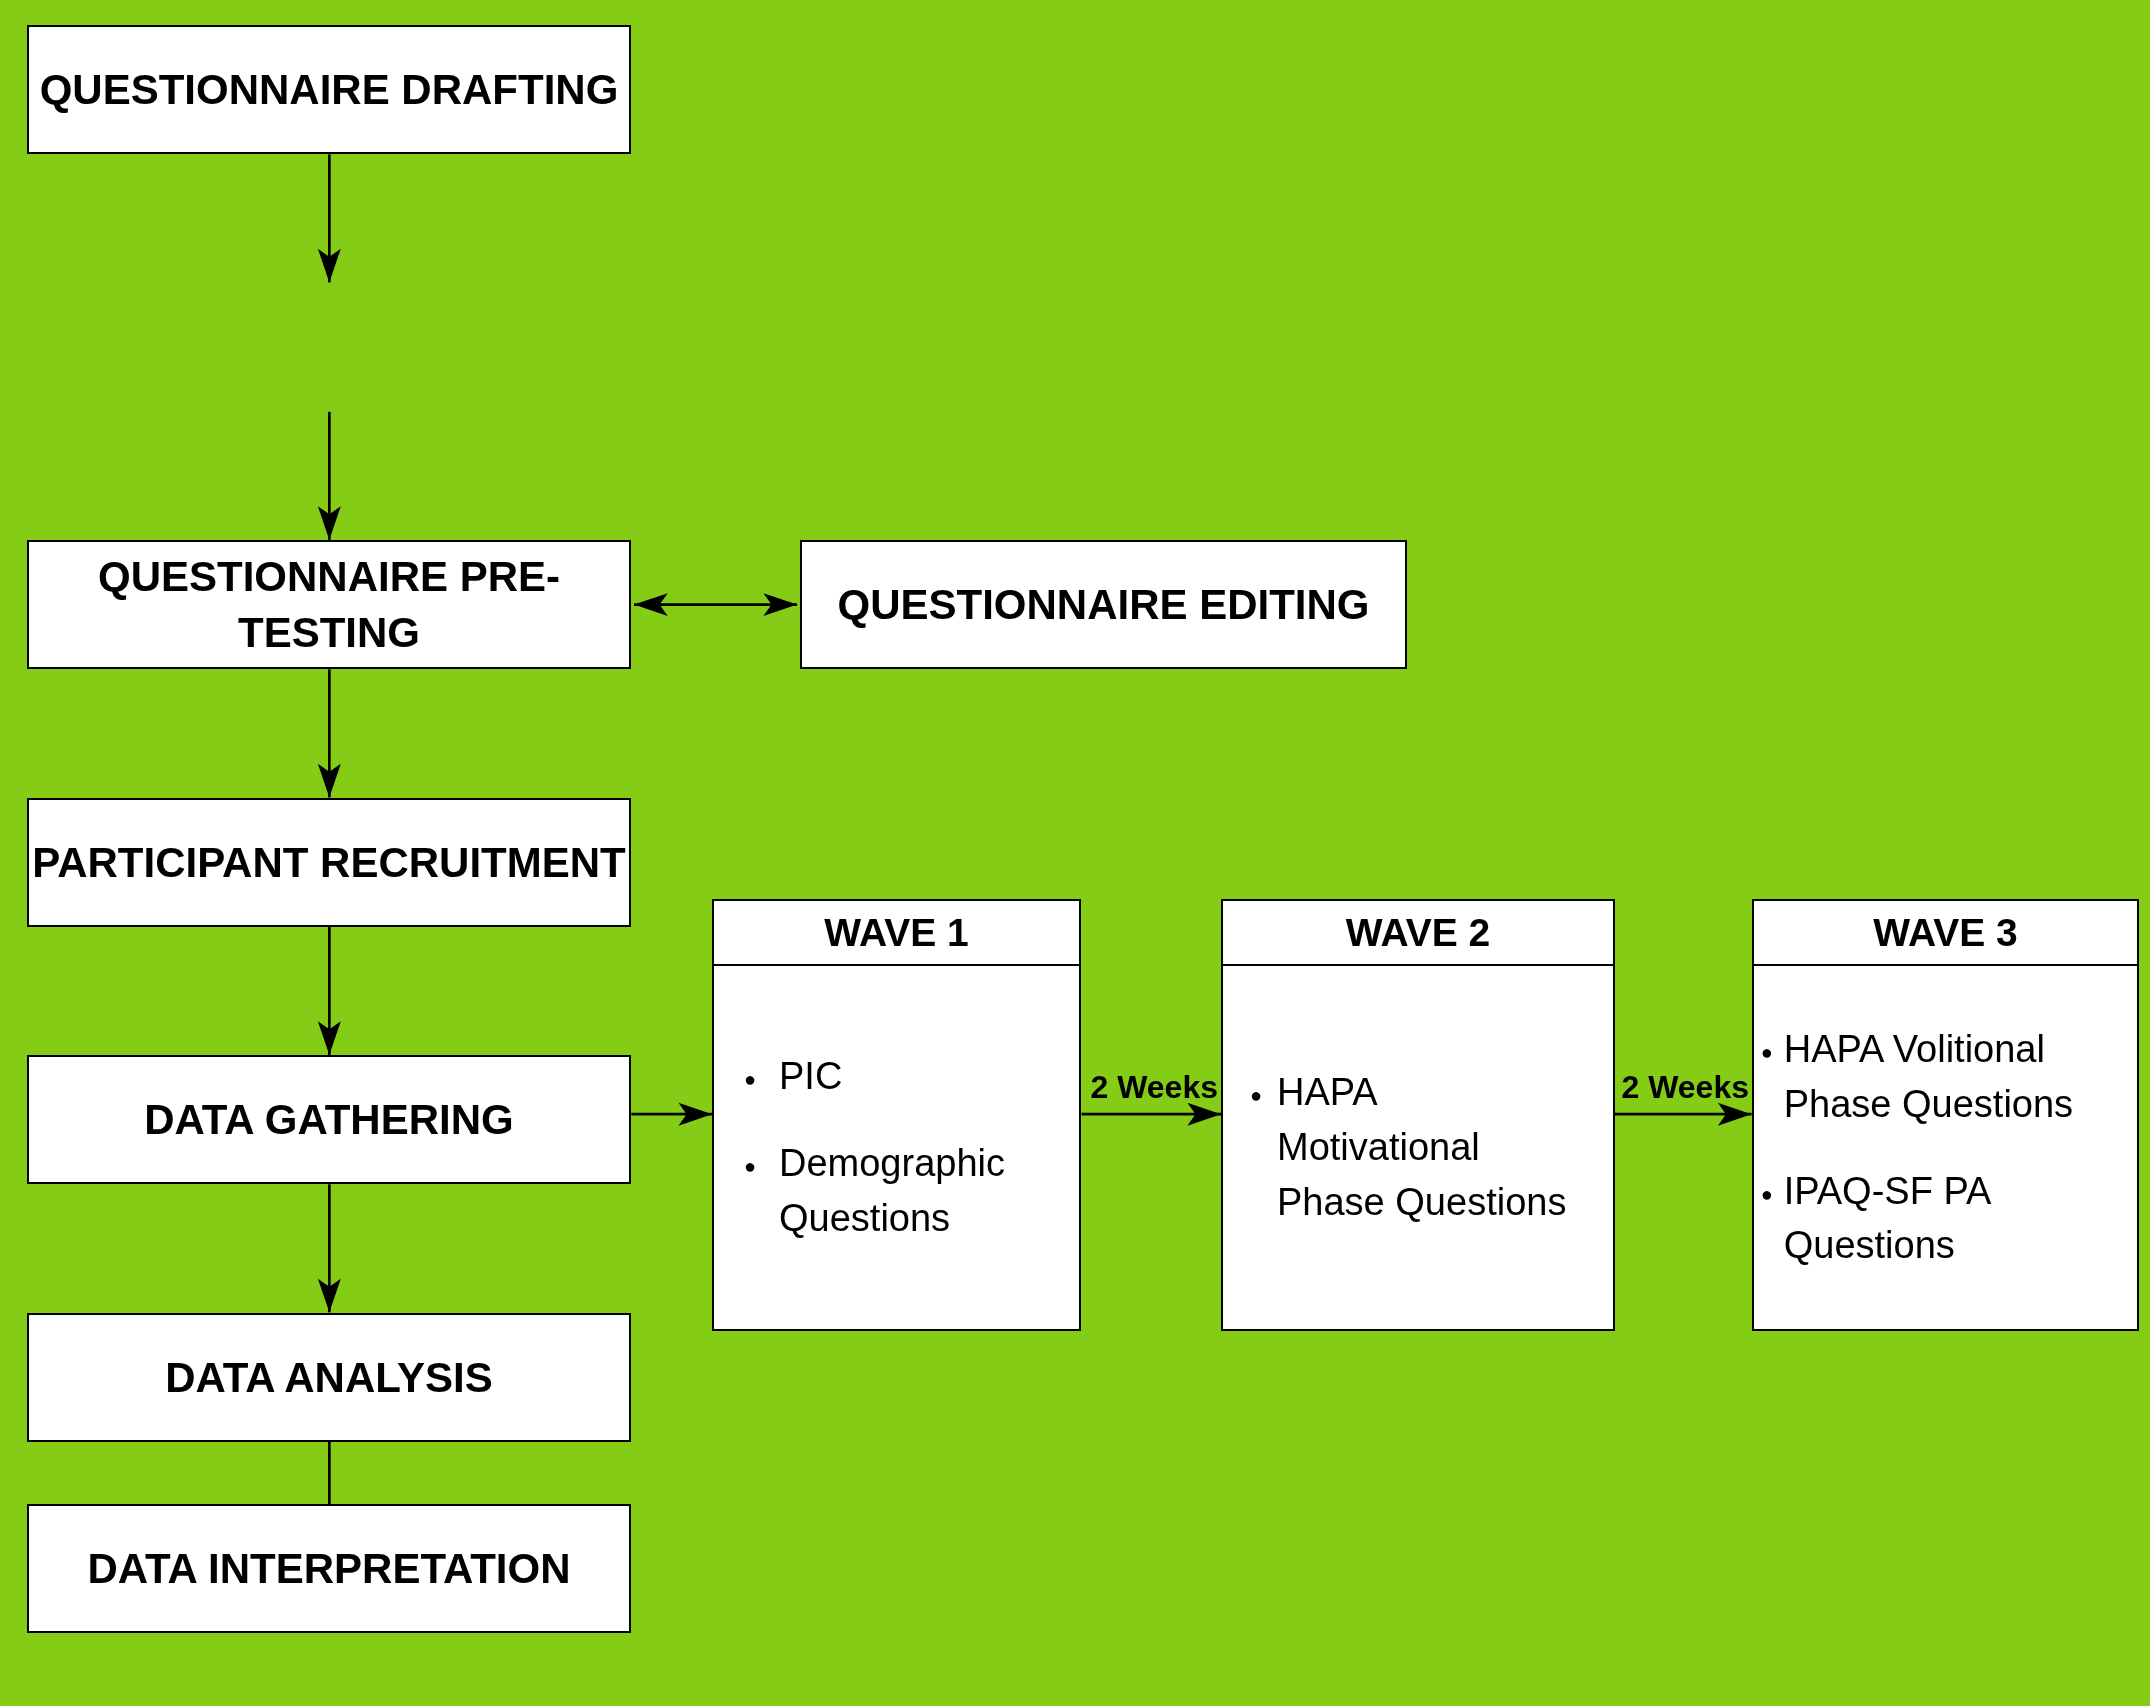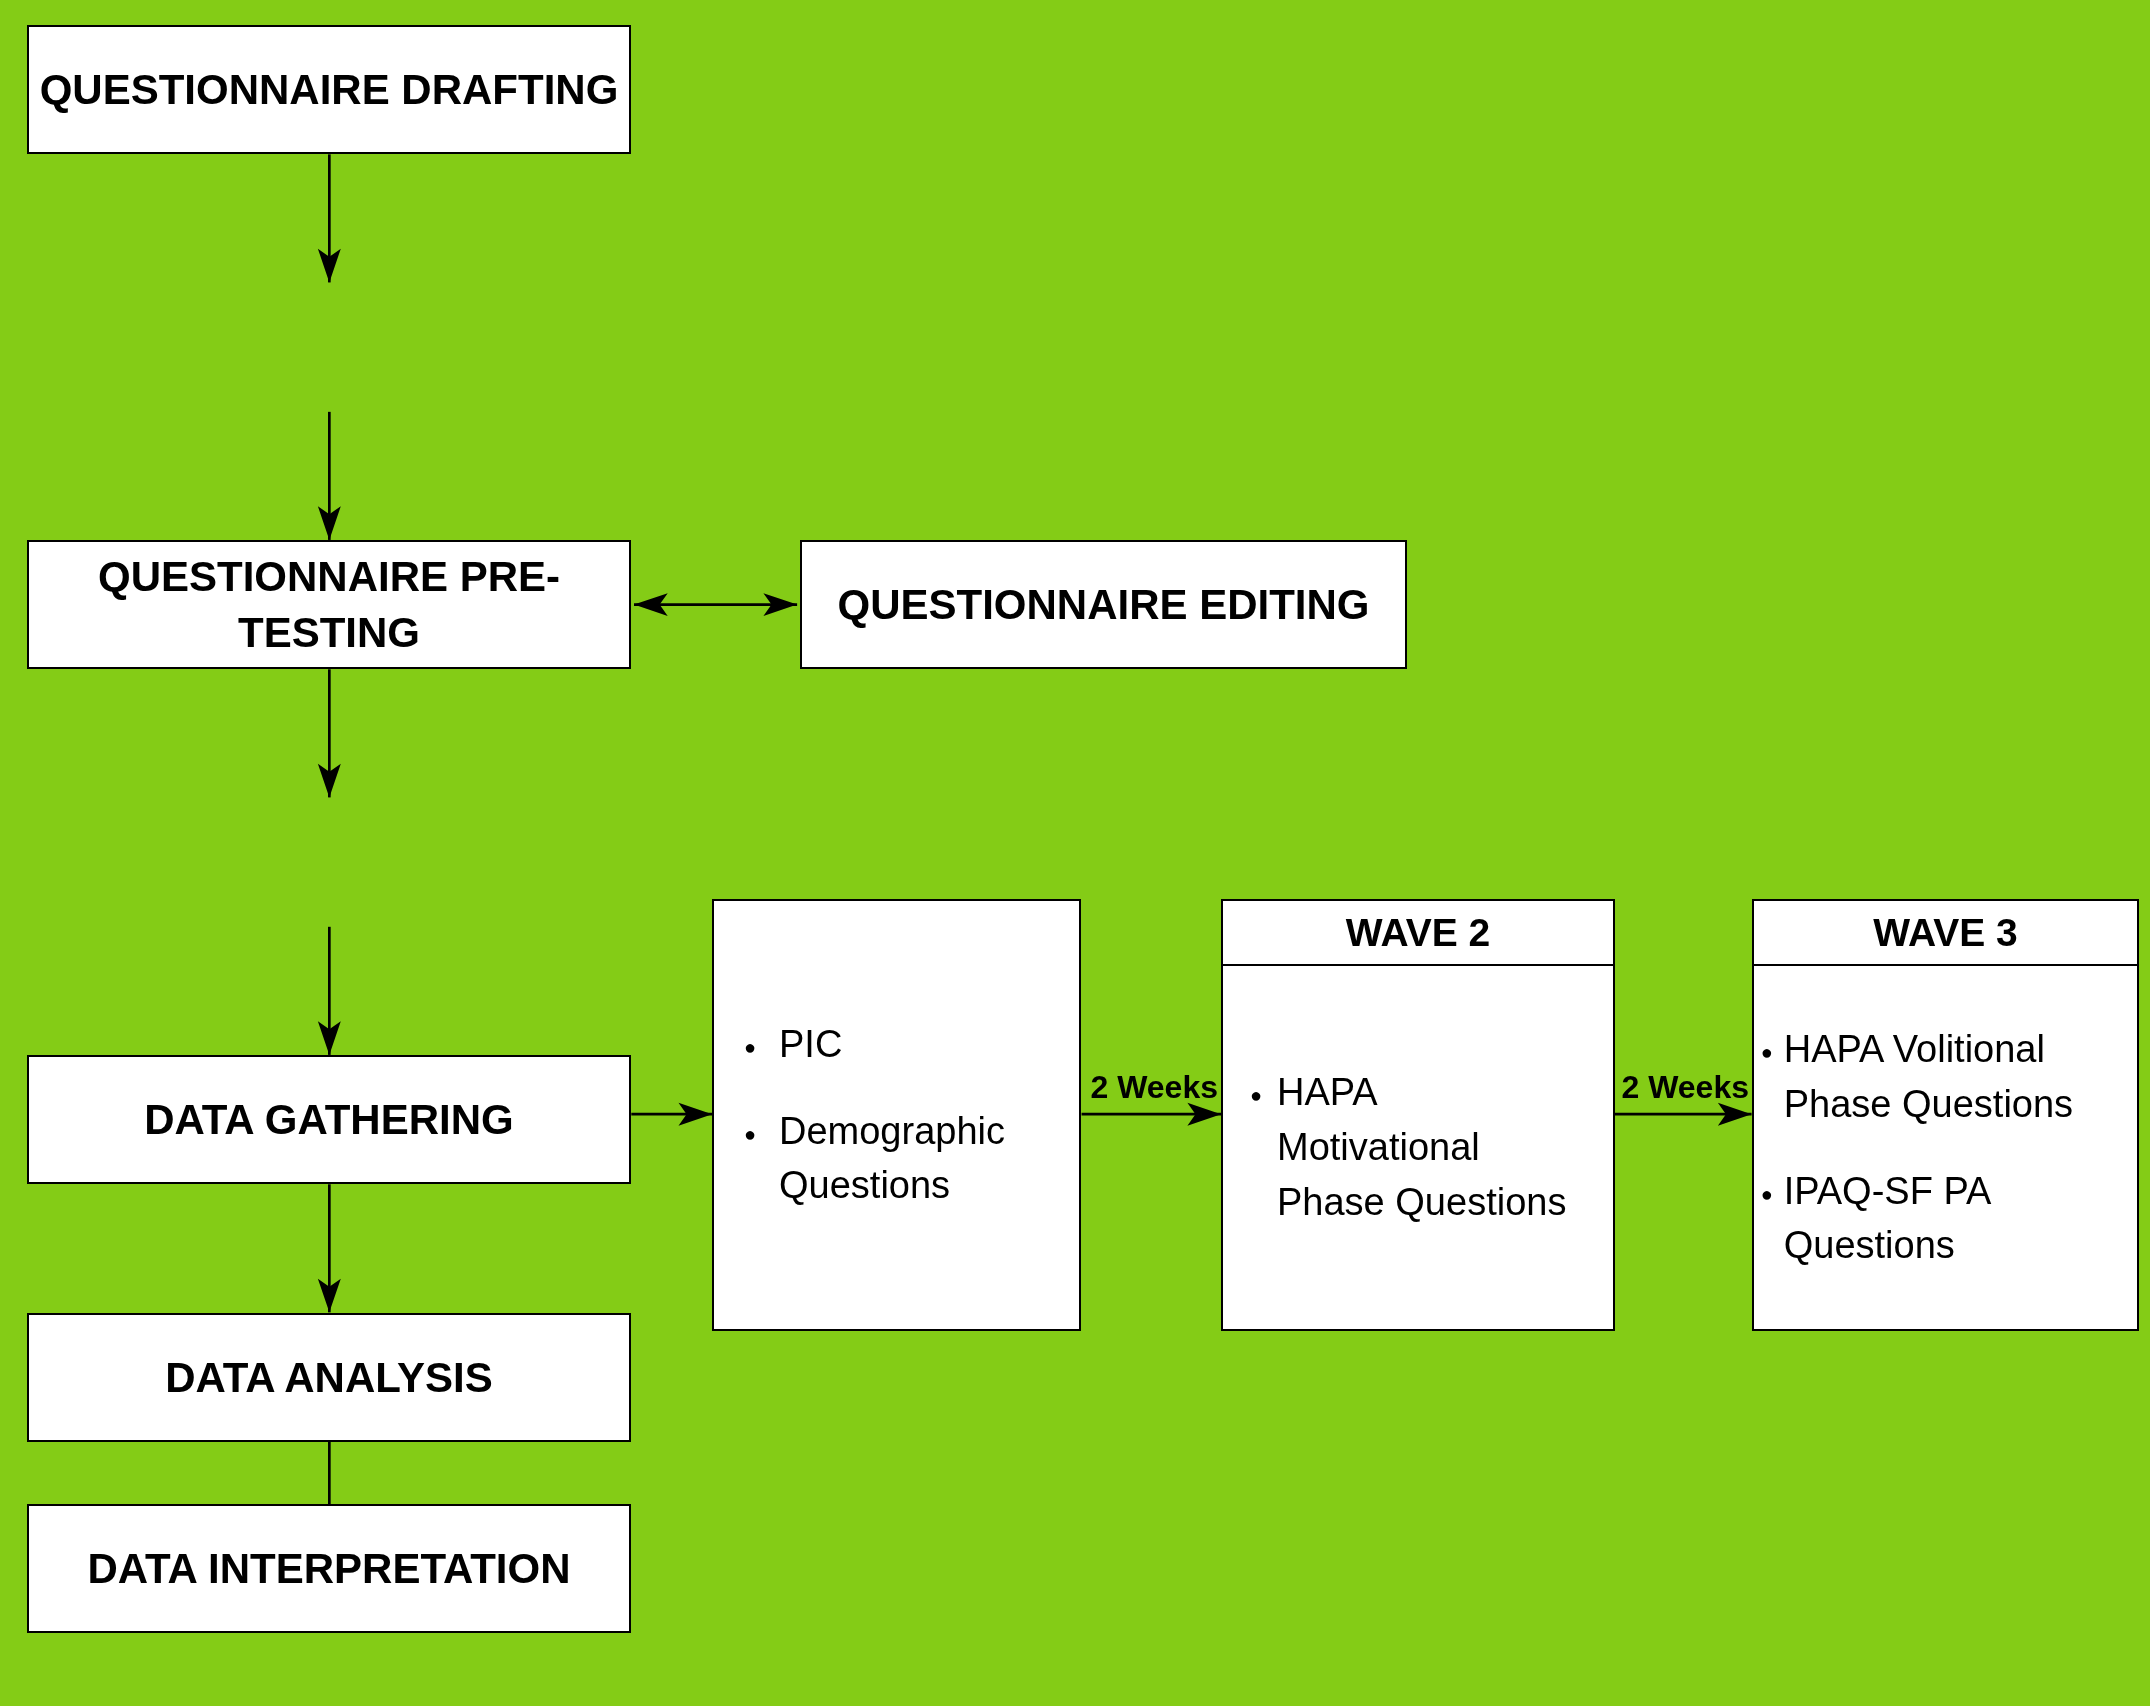--- a/index.html
+++ b/index.html
@@ -148,35 +148,41 @@
     <line x1="2395" y1="1653" x2="2598" y2="1653" stroke="#000000" stroke-width="4" marker-end="url(#arw)"></line>
   </svg>
 
   <div class="box flow-box fb1">
     <span class="box-label">QUESTIONNAIRE DRAFTING</span>
   </div>
   <div class="box flow-box fb3">
     <span class="box-label">QUESTIONNAIRE PRE-
 TESTING</span>
   </div>
+  <div class="box flow-box fb4">
+    <span class="box-label">PARTICIPANT RECRUITMENT</span>
+  </div>
   <div class="box flow-box fb5">
     <span class="box-label">DATA GATHERING</span>
   </div>
   <div class="box flow-box fb6">
     <span class="box-label">DATA ANALYSIS</span>
   </div>
   <div class="box flow-box fb7">
     <span class="box-label">DATA INTERPRETATION</span>
   </div>
 
   <div class="box edit-box">
     <span class="box-label">QUESTIONNAIRE EDITING</span>
   </div>
 
   <div class="wave wave1">
+    <div class="wave-header">
+      <span class="wave-title">WAVE 1</span>
+    </div>
     <div class="wave-body">
       <ul class="bullets">
         <li>
           <span class="bullet-text">PIC</span>
         </li>
         <li>
           <span class="bullet-text">Demographic
 Questions</span>
         </li>
       </ul>

